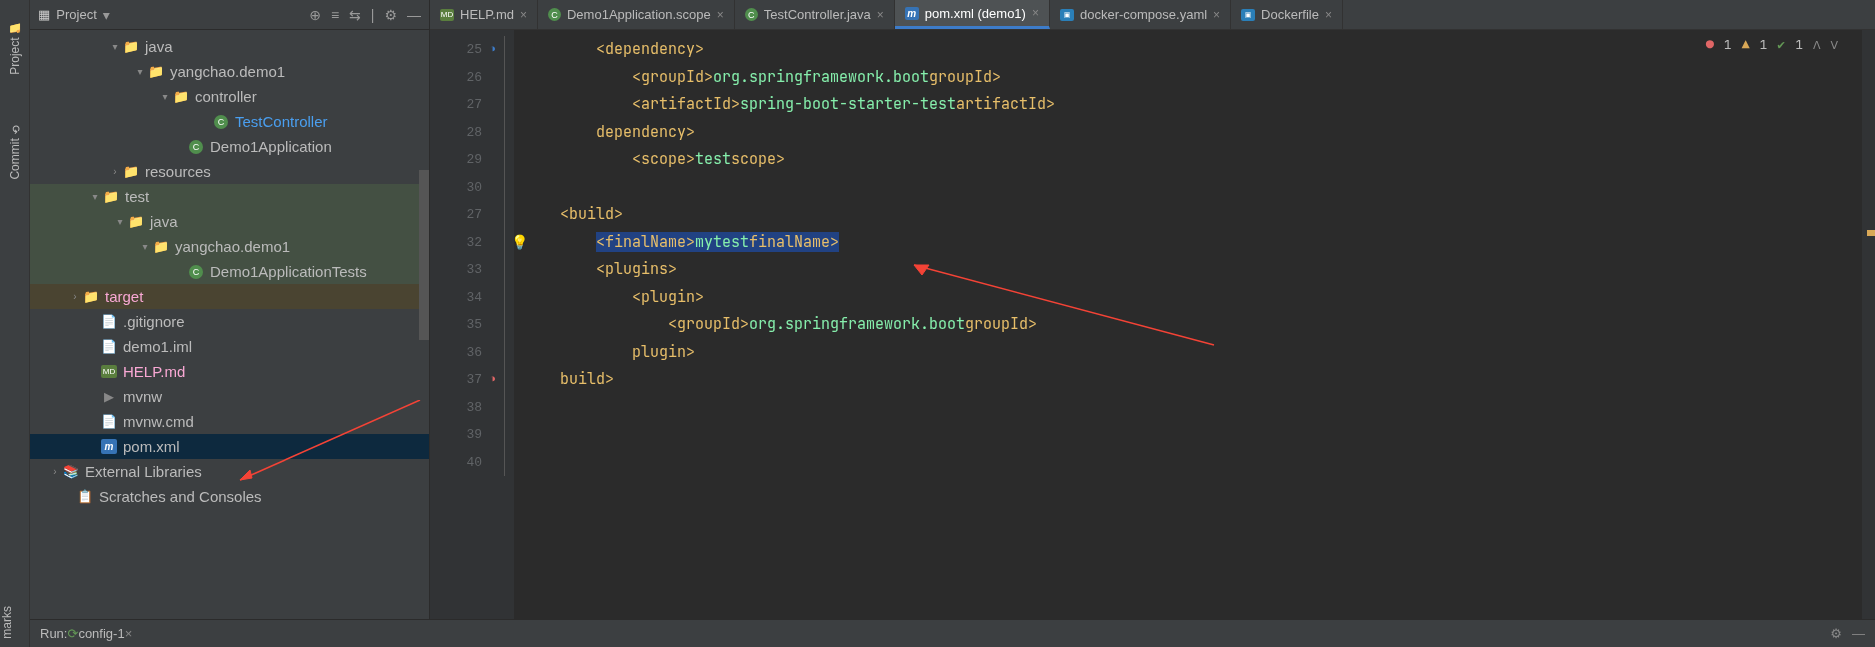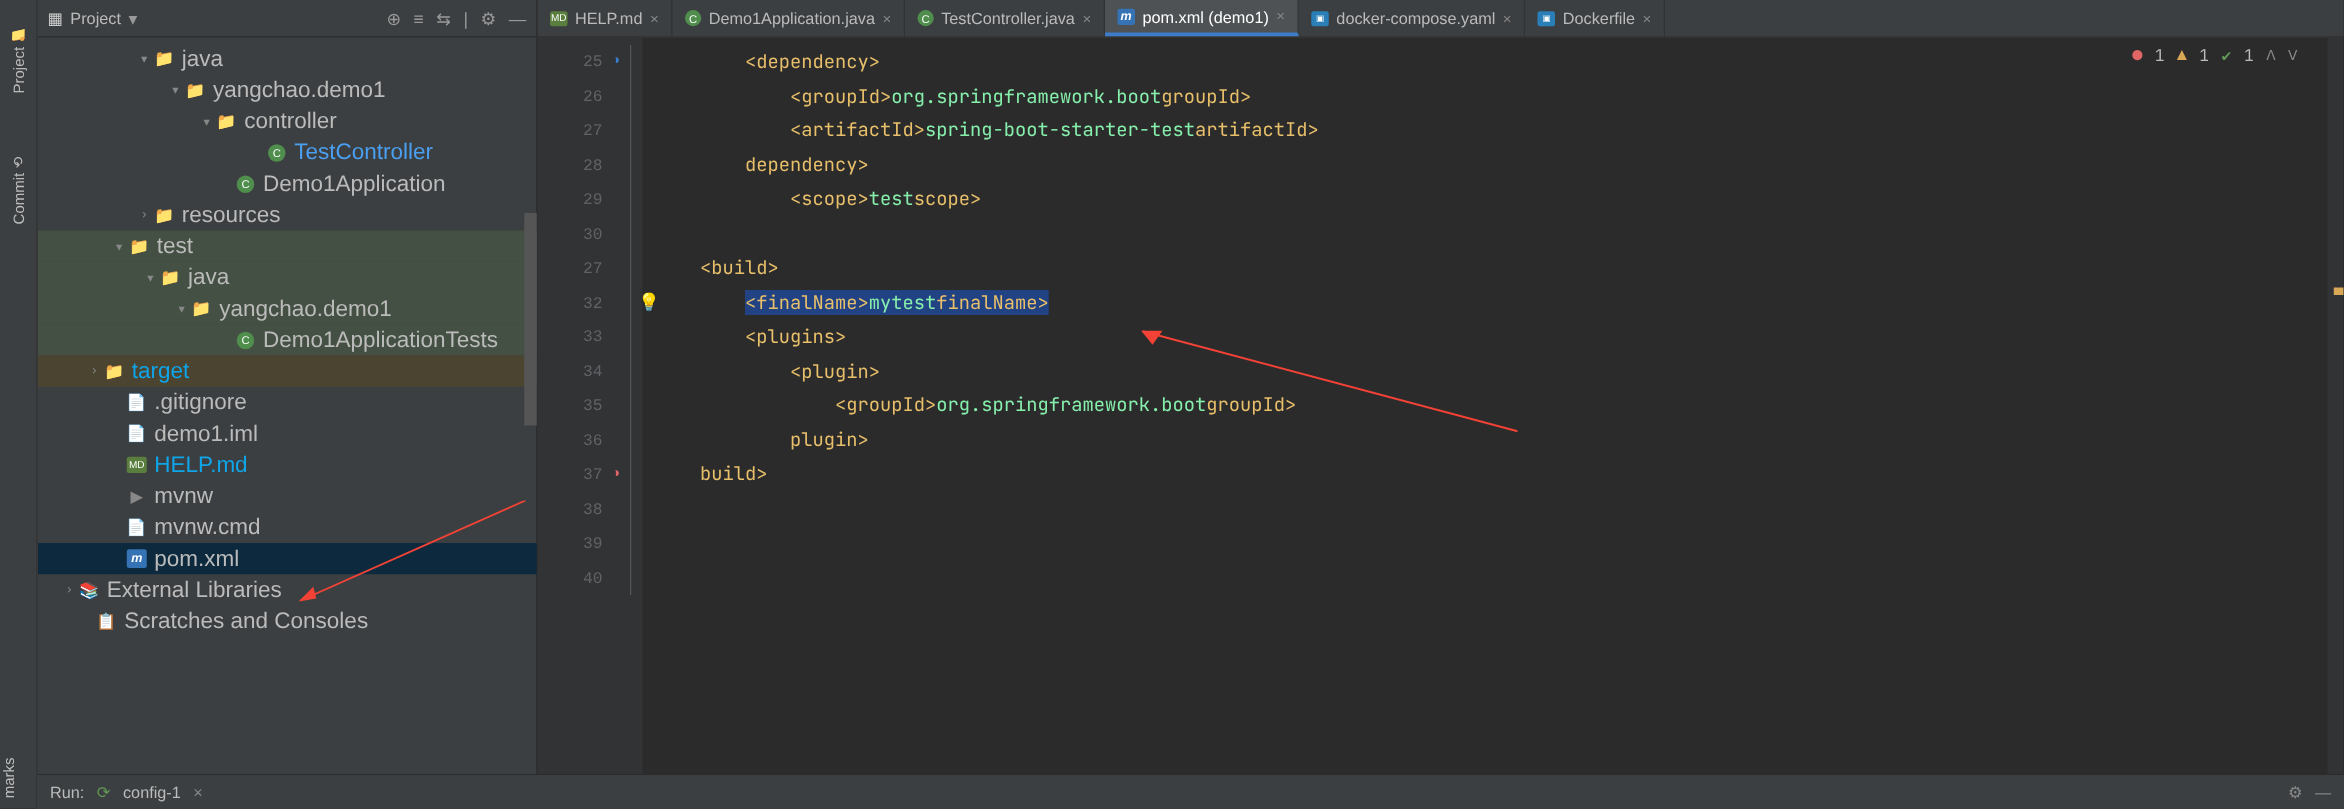--- a/index.html
+++ b/index.html
@@ -94,23 +94,23 @@
   text-align: center;
 }
 .tree-icon {
   width: 18px;
   display: inline-flex;
   align-items: center;
   justify-content: center;
   margin-right: 5px;
   font-size: 13px;
 }
-.tree-label { color: #bbbbbb; font-size: 18px; }
+.tree-label { color: #bbbbbb; font-size: 15px; }
 .tree-label.highlight-blue { color: #4a9ff0; }
-.tree-label.highlight-yellow { color: #0ea5e9; }
+.tree-label.highlight-yellow { color: #f9a8d4; }
 
 .folder-blue { color: #5c7498; }
 .folder-green { color: #629755; }
 .folder-orange { color: #cc7832; }
 .folder-gray { color: #888; }
 .file-gray { color: #888; }
 .class-icon {
   background: #508e4d;
   color: #fff;
   width: 14px; height: 14px;
@@ -301,21 +301,21 @@
   height: 28px;
   background: #3c3f41;
   border-top: 1px solid #2b2b2b;
   display: flex;
   align-items: center;
   padding: 0 10px;
   font-size: 13px;
   color: #bbb;
   z-index: 5;
 }
-.run-bar-left { display: flex; align-items: center; gap: 10px; }
+.run-bar-left { display: flex; align-items: center; }
 .run-bar-right { margin-left: auto; display: flex; align-items: center; gap: 10px; color: #888; }
 .run-config-close { color: #888; }
 
 
 .tree-scroll-thumb {
   position: absolute;
   right: 0;
   top: 140px;
   width: 10px;
   height: 170px;
@@ -493,21 +493,21 @@
 
   <div class="editor-area">
     <div class="tabs" id="tabs">
         <div class="tab">
           <span class="tab-icon-md">MD</span>
           <span class="highlight-yellow">HELP.md</span>
           <span class="tab-close">×</span>
         </div>
         <div class="tab">
           <span class="tab-icon-java">C</span>
-          <span class="">Demo1Application.java</span>
+          <span class="">Demo1Application.scope</span>
           <span class="tab-close">×</span>
         </div>
         <div class="tab">
           <span class="tab-icon-java">C</span>
           <span class="highlight-blue">TestController.java</span>
           <span class="tab-close">×</span>
         </div>
         <div class="tab active">
           <span class="tab-icon-m">m</span>
           <span class="">pom.xml (demo1)</span>

